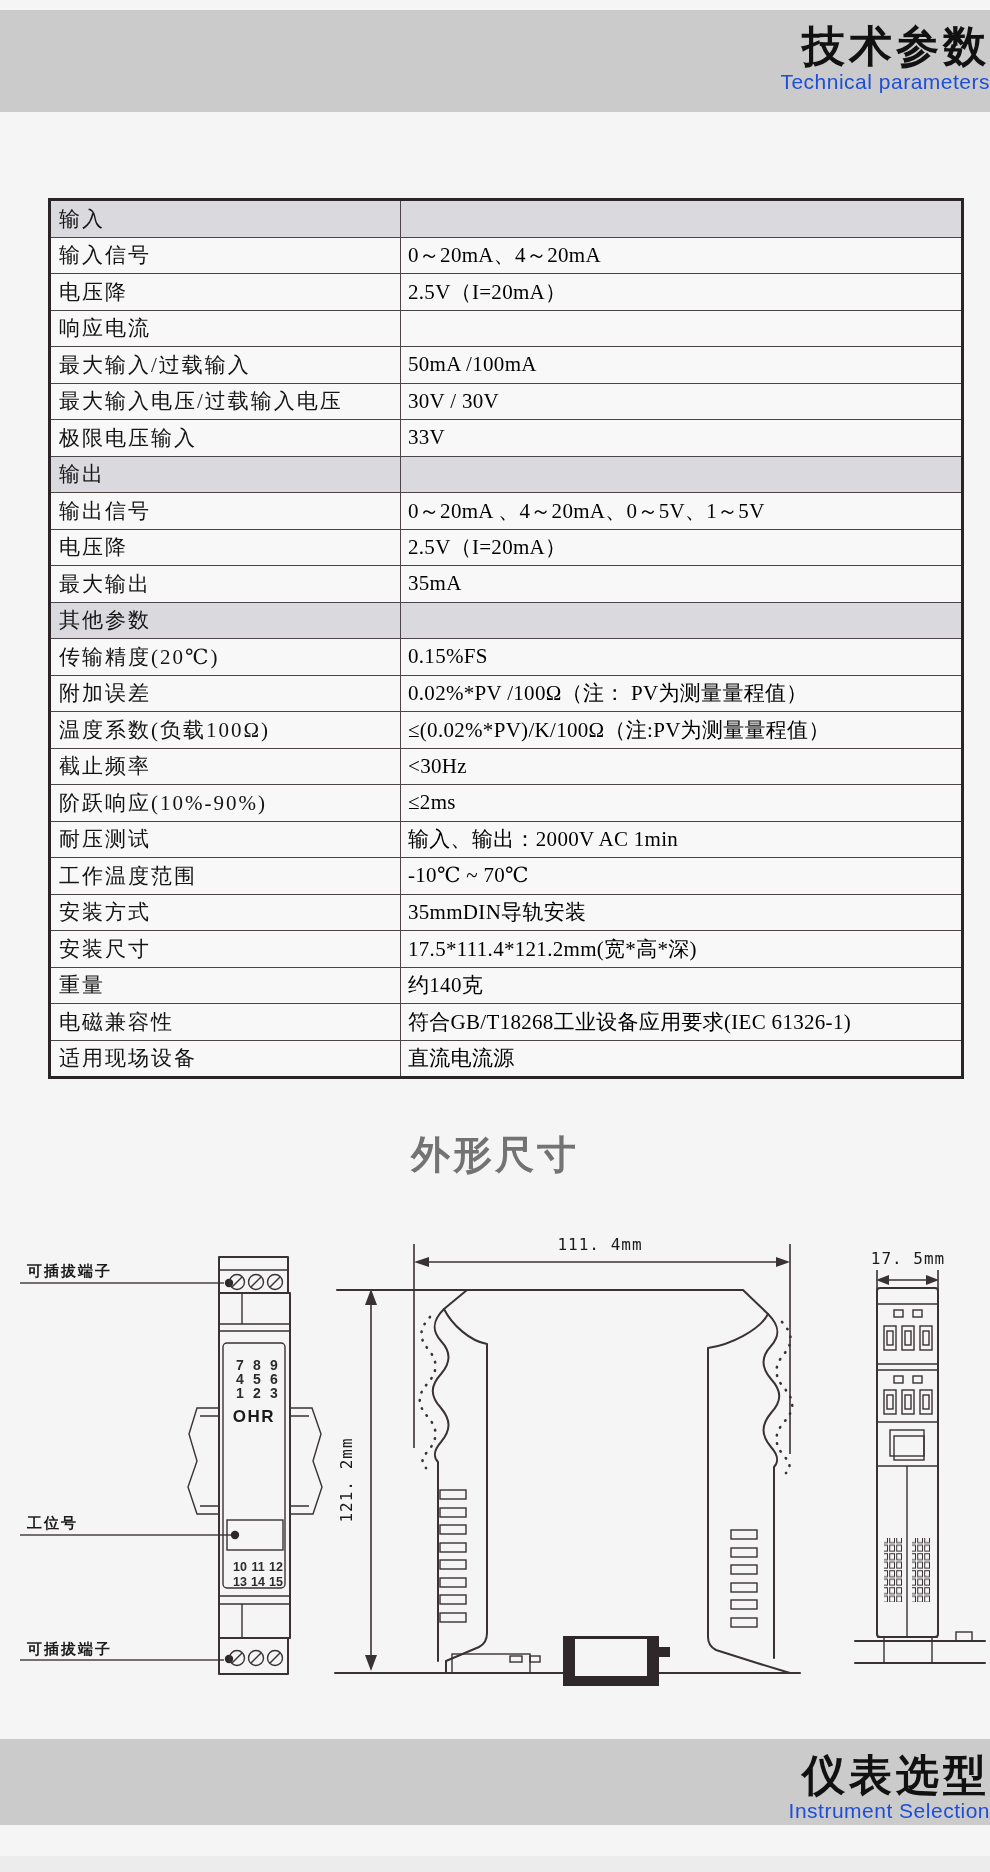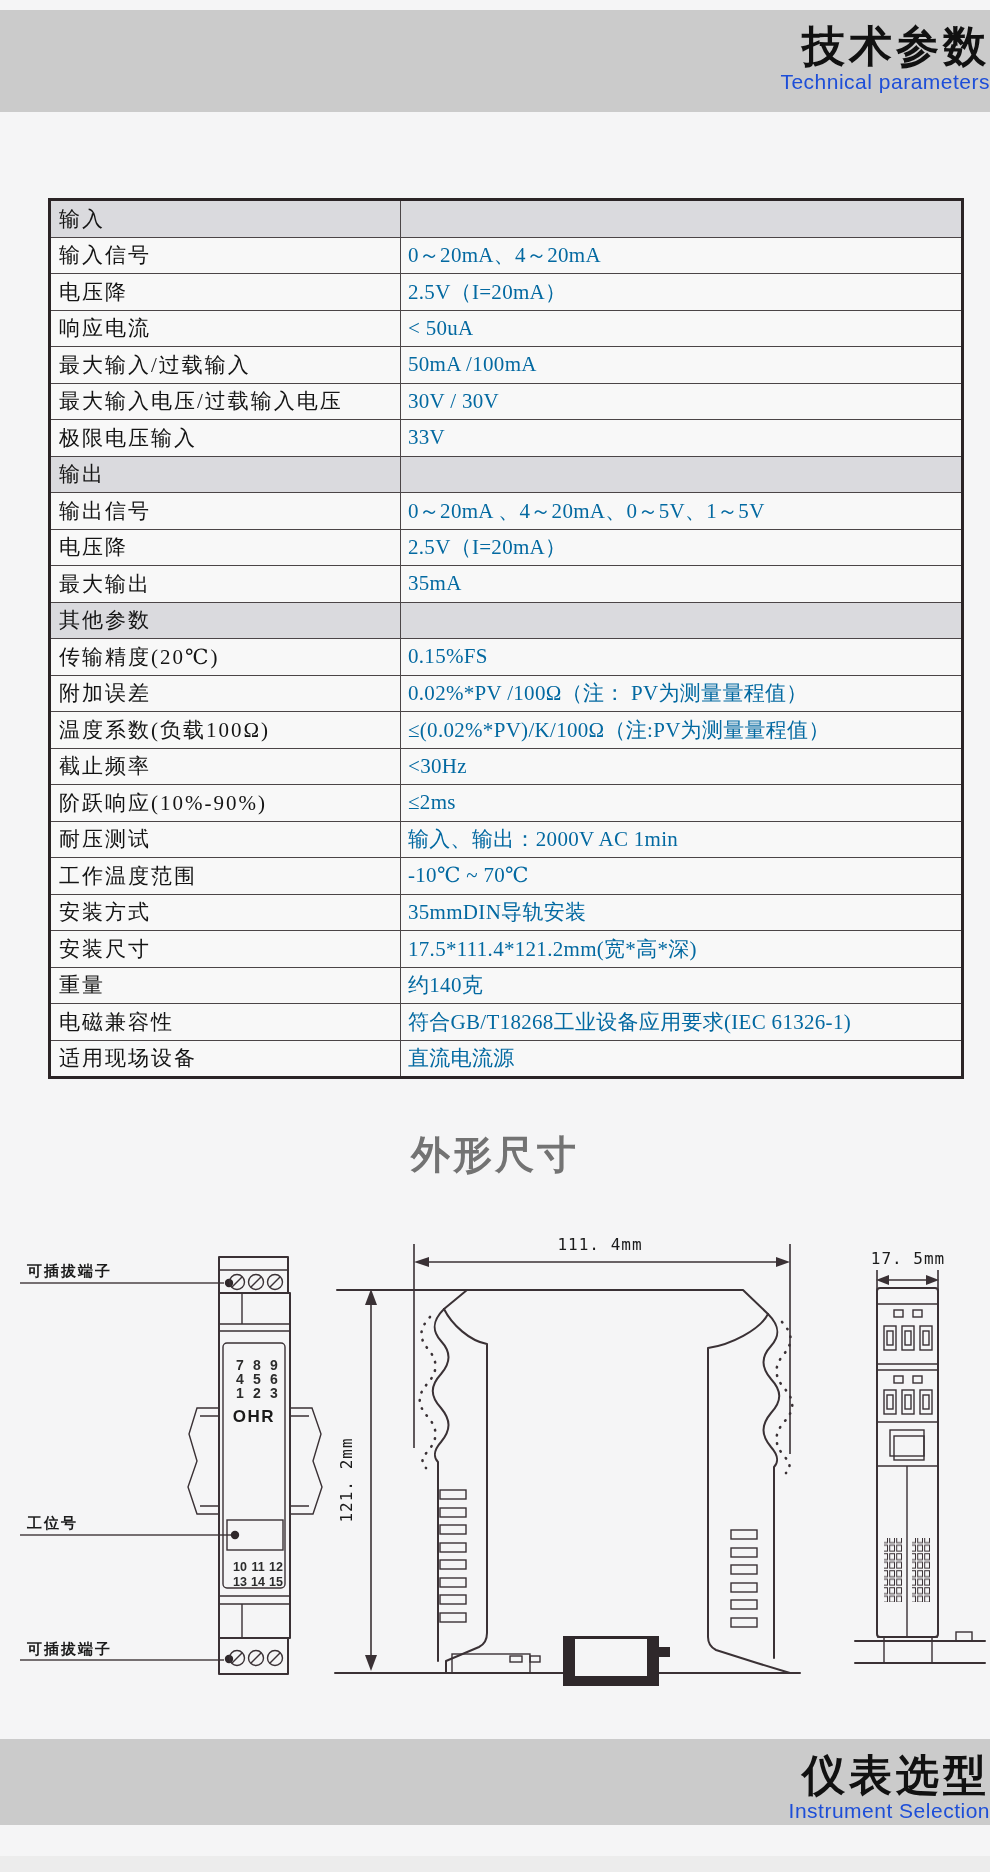--- a/index.html
+++ b/index.html
@@ -24,21 +24,21 @@
     font-family:"Liberation Serif","DejaVu Serif",serif;
     margin-top:16px;
   }
   .trow{flex:1;display:flex;border-bottom:1px solid #4b4547;min-height:0;}
   .trow:last-child{border-bottom:none;}
   .trow.sec{background:#dadade;}
   .cell-l{width:350px;box-sizing:border-box;border-right:1px solid #4b4547;
     display:flex;align-items:center;padding-left:8px;
     font-size:21px;letter-spacing:2px;color:#141414;white-space:nowrap;}
   .cell-v{flex:1;display:flex;align-items:center;padding-left:7px;
-    font-size:21px;letter-spacing:0.3px;color:#0369a1;white-space:nowrap;}
+    font-size:21px;letter-spacing:0.3px;color:#000000;white-space:nowrap;}
   
   .outline-title{position:absolute;left:0;right:0;top:1128px;text-align:center;
     font-size:39px;font-weight:bold;letter-spacing:3px;color:#737373;}
   .drawing{position:absolute;left:0;top:1230px;width:990px;height:470px;}
   svg{font-family:"Liberation Sans","DejaVu Sans",sans-serif;}
   svg .ln{stroke:#3a3135;fill:none;stroke-width:2;stroke-linejoin:round;stroke-linecap:round;}
   svg .ln-thin{stroke:#3a3135;fill:none;stroke-width:1.4;}
   svg .leader{stroke:#4a4245;fill:none;stroke-width:1.3;}
   svg .dim{stroke:#3a3135;fill:none;stroke-width:1.6;}
   svg .dot-path{stroke:#3a3135;fill:none;stroke-width:2.6;stroke-dasharray:0.5 8;stroke-linecap:round;}
@@ -64,21 +64,20 @@
   <div class="trow">
       <div class="cell-l">输入信号</div>
       <div class="cell-v">0～20mA、4～20mA</div>
     </div>
   <div class="trow">
       <div class="cell-l">电压降</div>
       <div class="cell-v">2.5V（I=20mA）</div>
     </div>
   <div class="trow">
       <div class="cell-l">响应电流</div>
-      <div class="cell-v">&lt; 50uA</div>
     </div>
   <div class="trow">
       <div class="cell-l">最大输入/过载输入</div>
       <div class="cell-v">50mA /100mA</div>
     </div>
   <div class="trow">
       <div class="cell-l">最大输入电压/过载输入电压</div>
       <div class="cell-v">30V / 30V</div>
     </div>
   <div class="trow">

